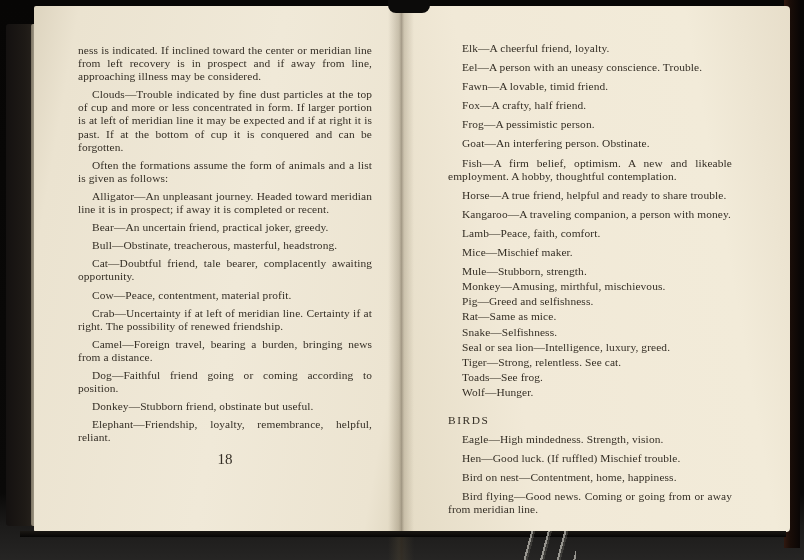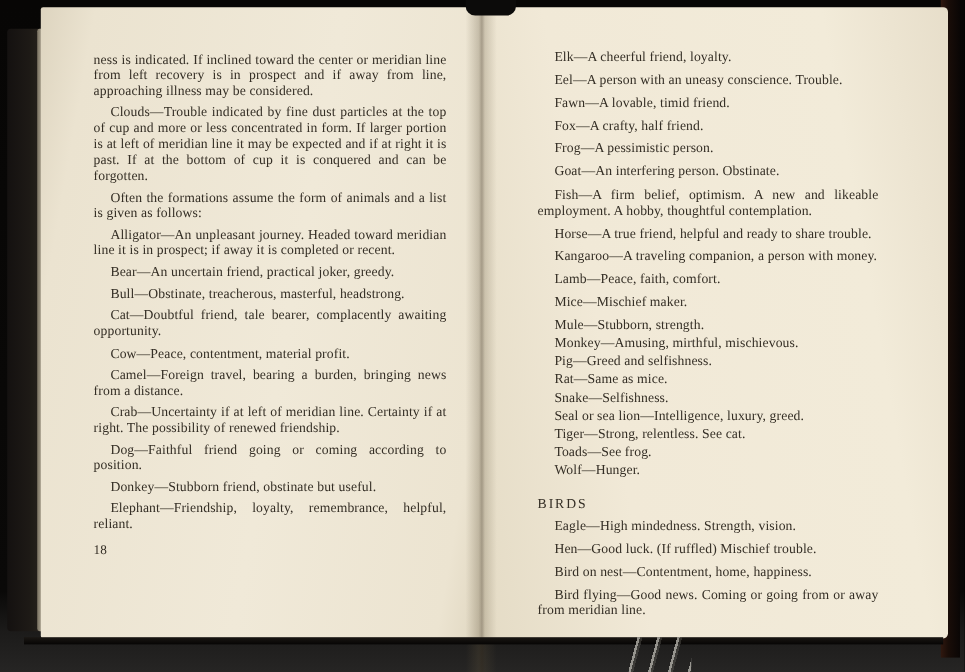--- a/index.html
+++ b/index.html
@@ -53,21 +53,21 @@
     position:absolute;left:388px;top:0;width:42px;height:13px;
     background:#0c0b0a;border-radius:0 0 8px 8px;
   }
   
   .bodytext{font-size:11.4px;line-height:13.1px;letter-spacing:0.1px;}
   .para{margin:5px 0 0 0;text-indent:14px;text-align:justify;}
   .para.no-indent{text-indent:0;margin-top:0;}
   .entry{margin:6px 0 0 0;text-indent:14px;text-align:justify;}
   .entry.tight{margin-top:2px;}
   .heading{margin:15px 0 2px 0;text-indent:0;text-align:left;font-weight:normal;letter-spacing:1.6px;}
-  .pagenum{margin-top:9px;text-align:left;font-size:11px;}
+  .pagenum{margin-top:9px;text-align:center;font-size:15px;}
   
   .streaks{
     position:absolute;left:524px;top:531px;width:52px;height:29px;
     background:repeating-linear-gradient(105deg,
       rgba(0,0,0,0) 0 7px,
       rgba(190,188,180,0.75) 7px 9px,
       rgba(110,108,100,0.35) 9px 11px,
       rgba(0,0,0,0) 11px 16px);
   }
   .book-bottom-shadow{
@@ -89,22 +89,22 @@
       <div>
 
       <p class="para no-indent">ness is indicated. If inclined toward the center or meridian line from left recovery is in prospect and if away from line, approaching illness may be considered.</p>
           <p class="para">Clouds—Trouble indicated by fine dust particles at the top of cup and more or less concentrated in form. If larger portion is at left of meridian line it may be expected and if at right it is past. If at the bottom of cup it is conquered and can be forgotten.</p>
           <p class="para">Often the formations assume the form of animals and a list is given as follows:</p>
           <p class="para">Alligator—An unpleasant journey. Headed toward meridian line it is in prospect; if away it is completed or recent.</p>
           <p class="para">Bear—An uncertain friend, practical joker, greedy.</p>
           <p class="para">Bull—Obstinate, treacherous, masterful, head­strong.</p>
           <p class="para">Cat—Doubtful friend, tale bearer, complacently awaiting opportunity.</p>
           <p class="para">Cow—Peace, contentment, material profit.</p>
+          <p class="para">Crab—Uncertainty if at left of meridian line. Certainty if at right. The possibility of renewed friendship.</p>
           <p class="para">Camel—Foreign travel, bearing a burden, bringing news from a distance.</p>
-          <p class="para">Crab—Uncertainty if at left of meridian line. Certainty if at right. The possibility of renewed friendship.</p>
           <p class="para">Dog—Faithful friend going or coming according to position.</p>
           <p class="para">Donkey—Stubborn friend, obstinate but useful.</p>
           <p class="para">Elephant—Friendship, loyalty, remembrance, helpful, reliant.</p>
         </div>
       <div class="pagenum">18</div>
     </div>
 
     <div class="page page-right bodytext">
       <div>
 

